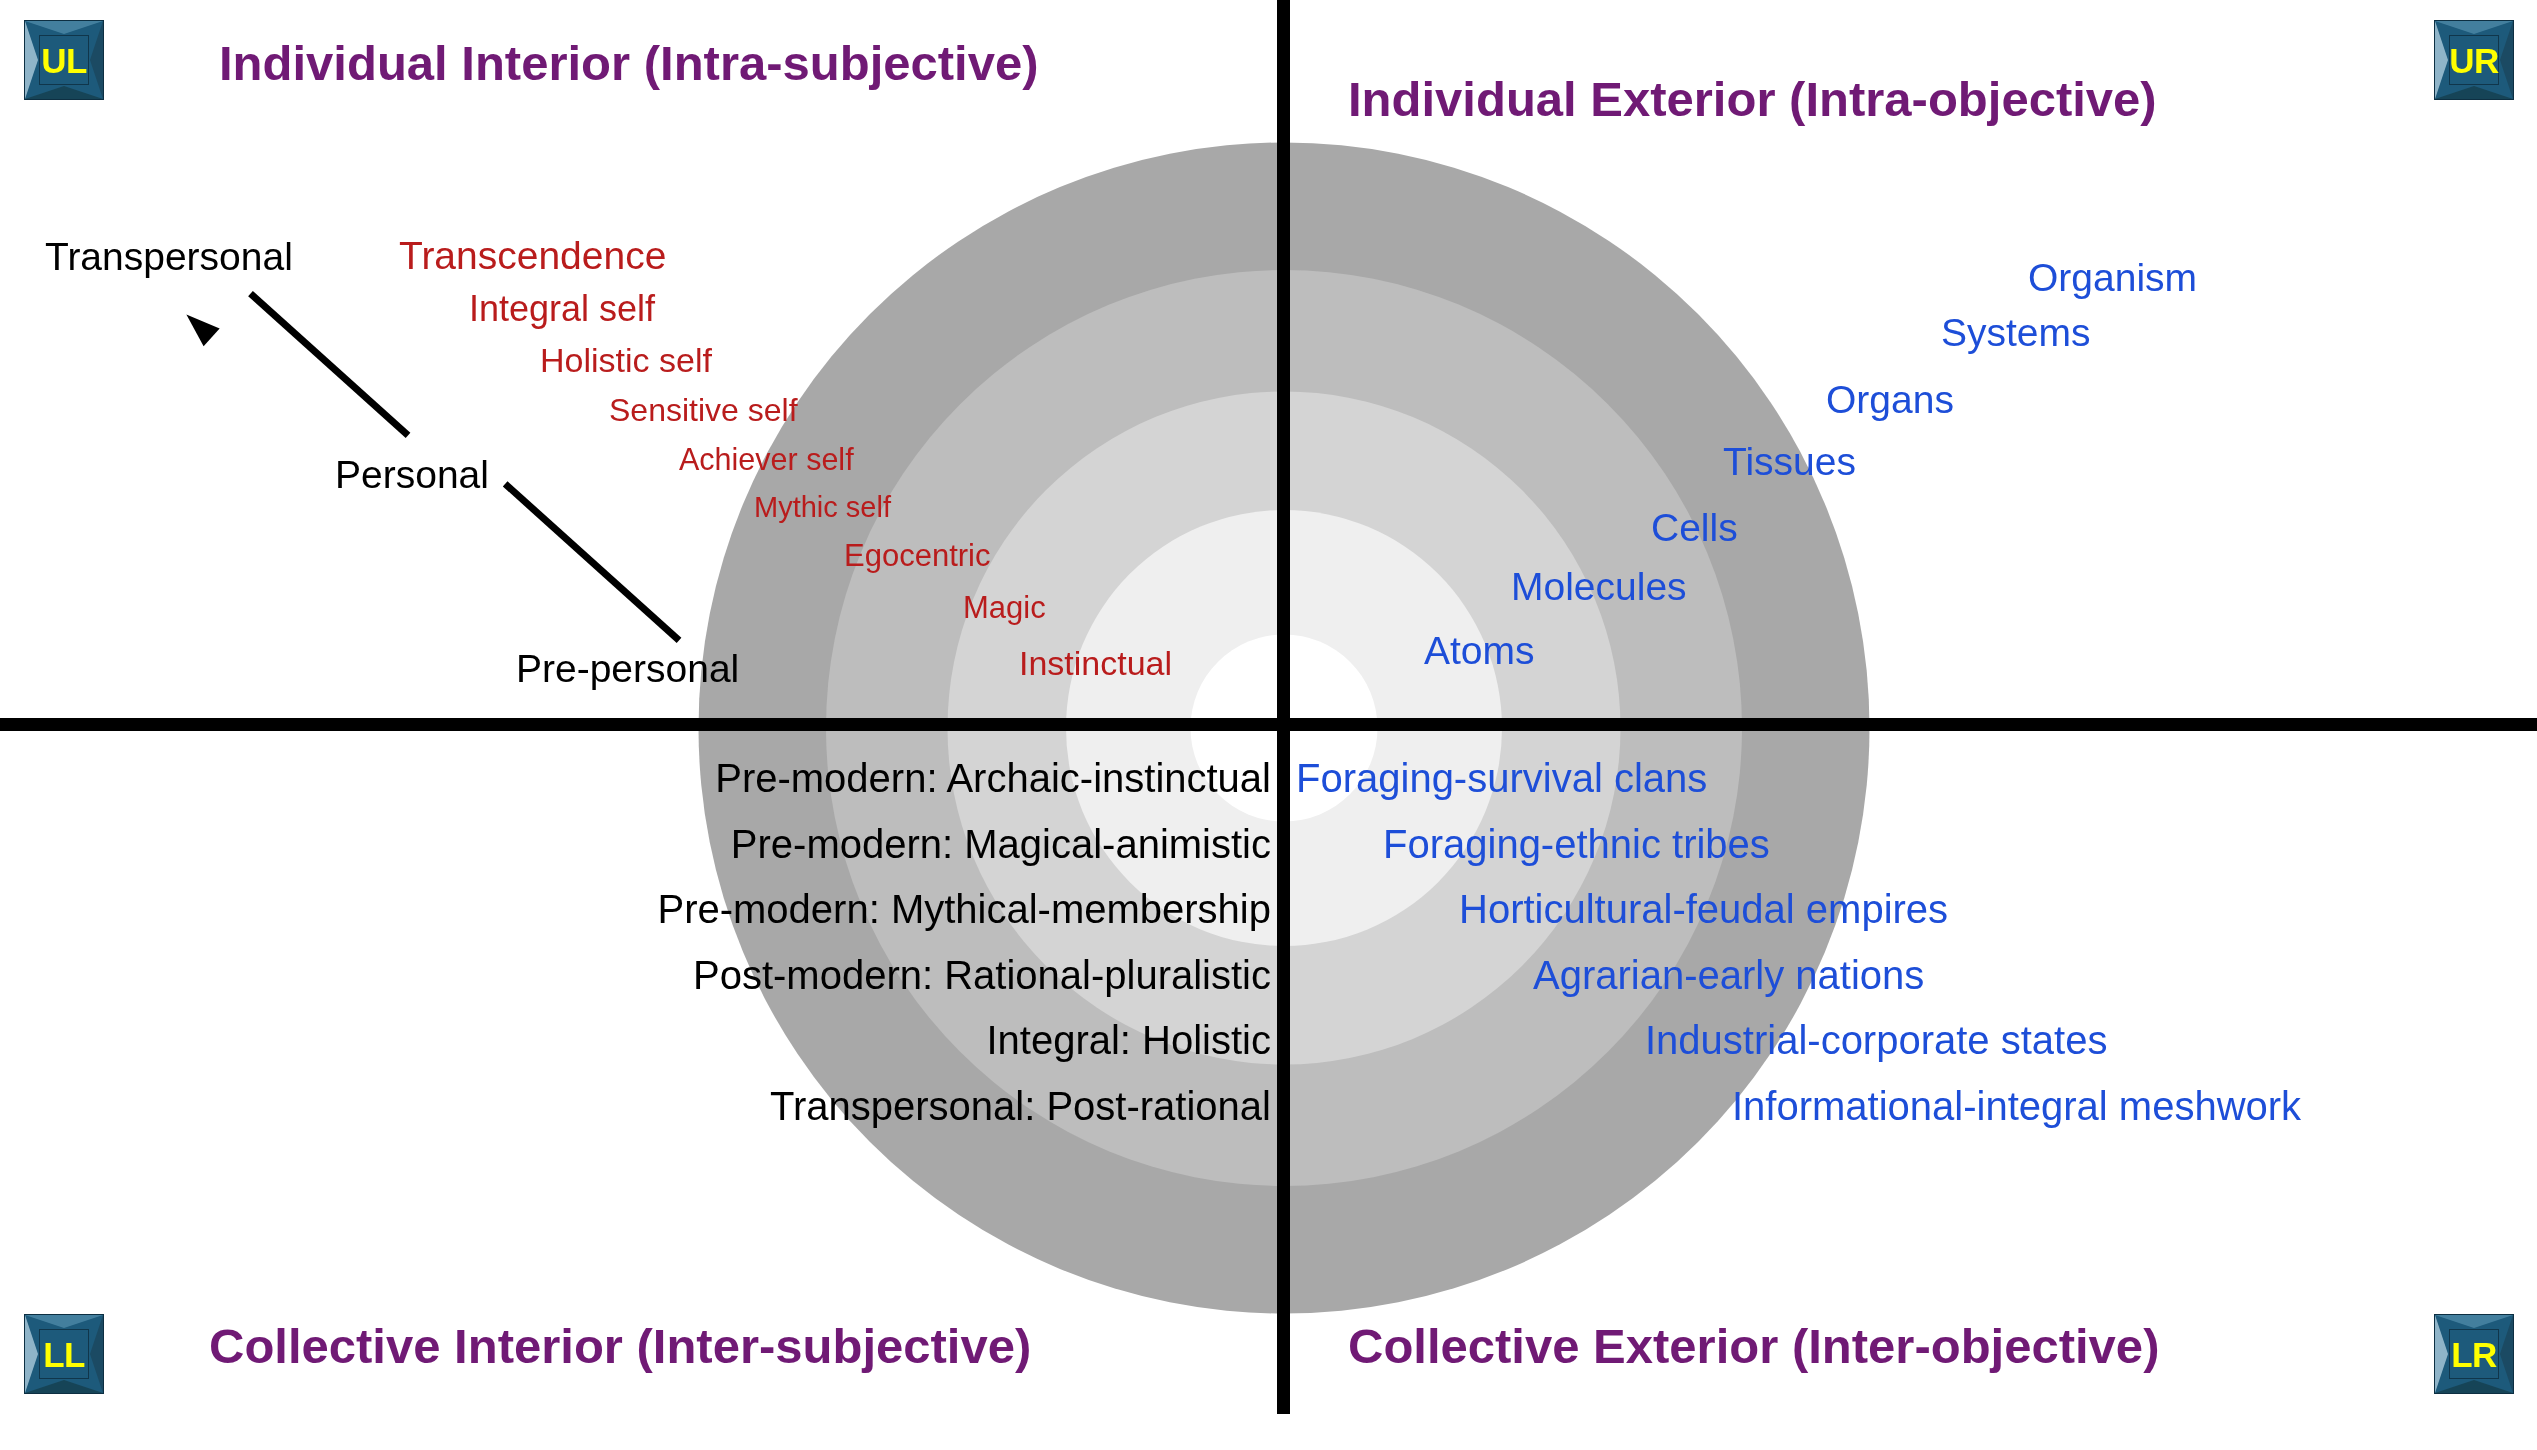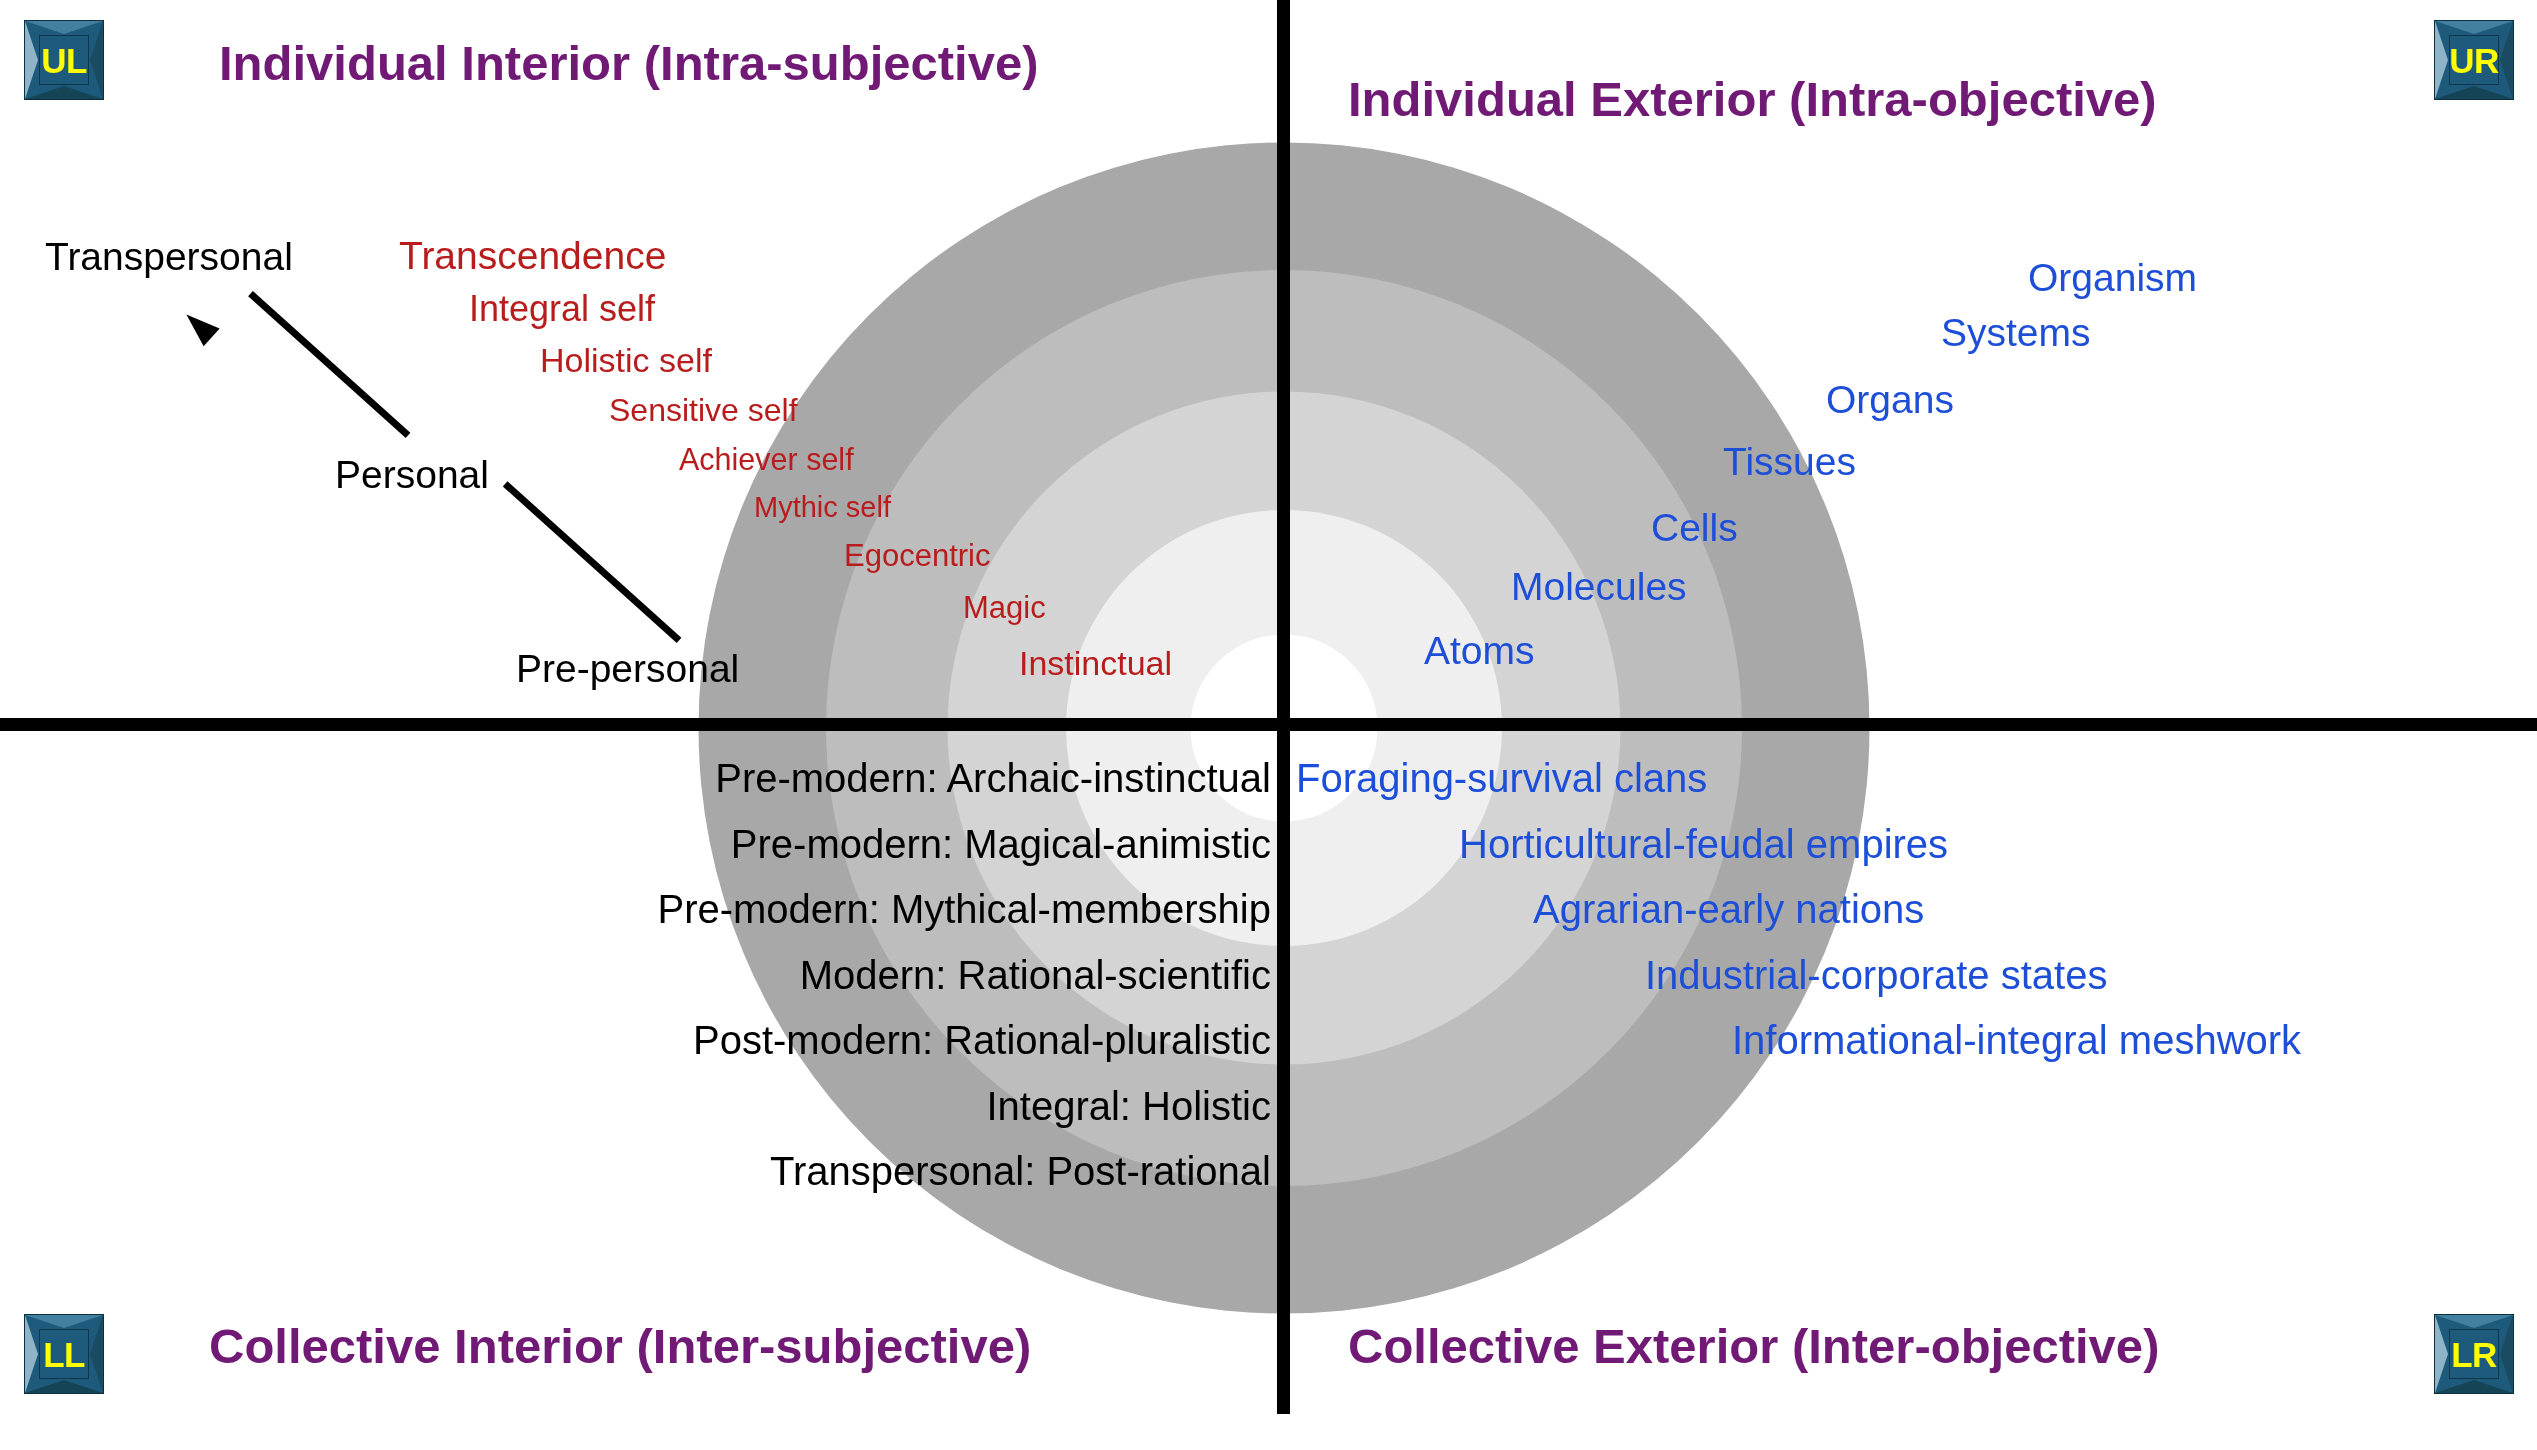--- a/index.html
+++ b/index.html
@@ -309,38 +309,38 @@
     <span class="bev bev-b"></span>
     <span class="badge-face"></span>
     <span class="badge-text">LL</span>
   </div>
   <div class="qhead" id="head-ll">Collective Interior (Inter-subjective)</div>
 
   <div id="ll-list">
       <div class="ll-item">Pre-modern: Archaic-instinctual</div>
       <div class="ll-item">Pre-modern: Magical-animistic</div>
       <div class="ll-item">Pre-modern: Mythical-membership</div>
-      <div class="ll-item">Modern: Rational-scientific</div>
       <div class="ll-item">Post-modern: Rational-pluralistic</div>
       <div class="ll-item">Integral: Holistic</div>
       <div class="ll-item">Transpersonal: Post-rational</div>
     </div>
 
   <div class="badge" id="badge-lr">
     <span class="bev bev-l"></span>
     <span class="bev bev-r"></span>
     <span class="bev bev-t"></span>
     <span class="bev bev-b"></span>
     <span class="badge-face"></span>
     <span class="badge-text">LR</span>
   </div>
   <div class="qhead" id="head-lr">Collective Exterior (Inter-objective)</div>
 
   <div id="lr-list">
       <div class="lr-item" style="padding-left: 0px;">Foraging-survival clans</div>
+      <div class="lr-item" style="padding-left: 87px;">Foraging-ethnic tribes</div>
       <div class="lr-item" style="padding-left: 163px;">Horticultural-feudal empires</div>
       <div class="lr-item" style="padding-left: 237px;">Agrarian-early nations</div>
       <div class="lr-item" style="padding-left: 349px;">Industrial-corporate states</div>
       <div class="lr-item" style="padding-left: 436px;">Informational-integral meshwork</div>
     </div>
 
 </div>
 
 
 </body></html>

